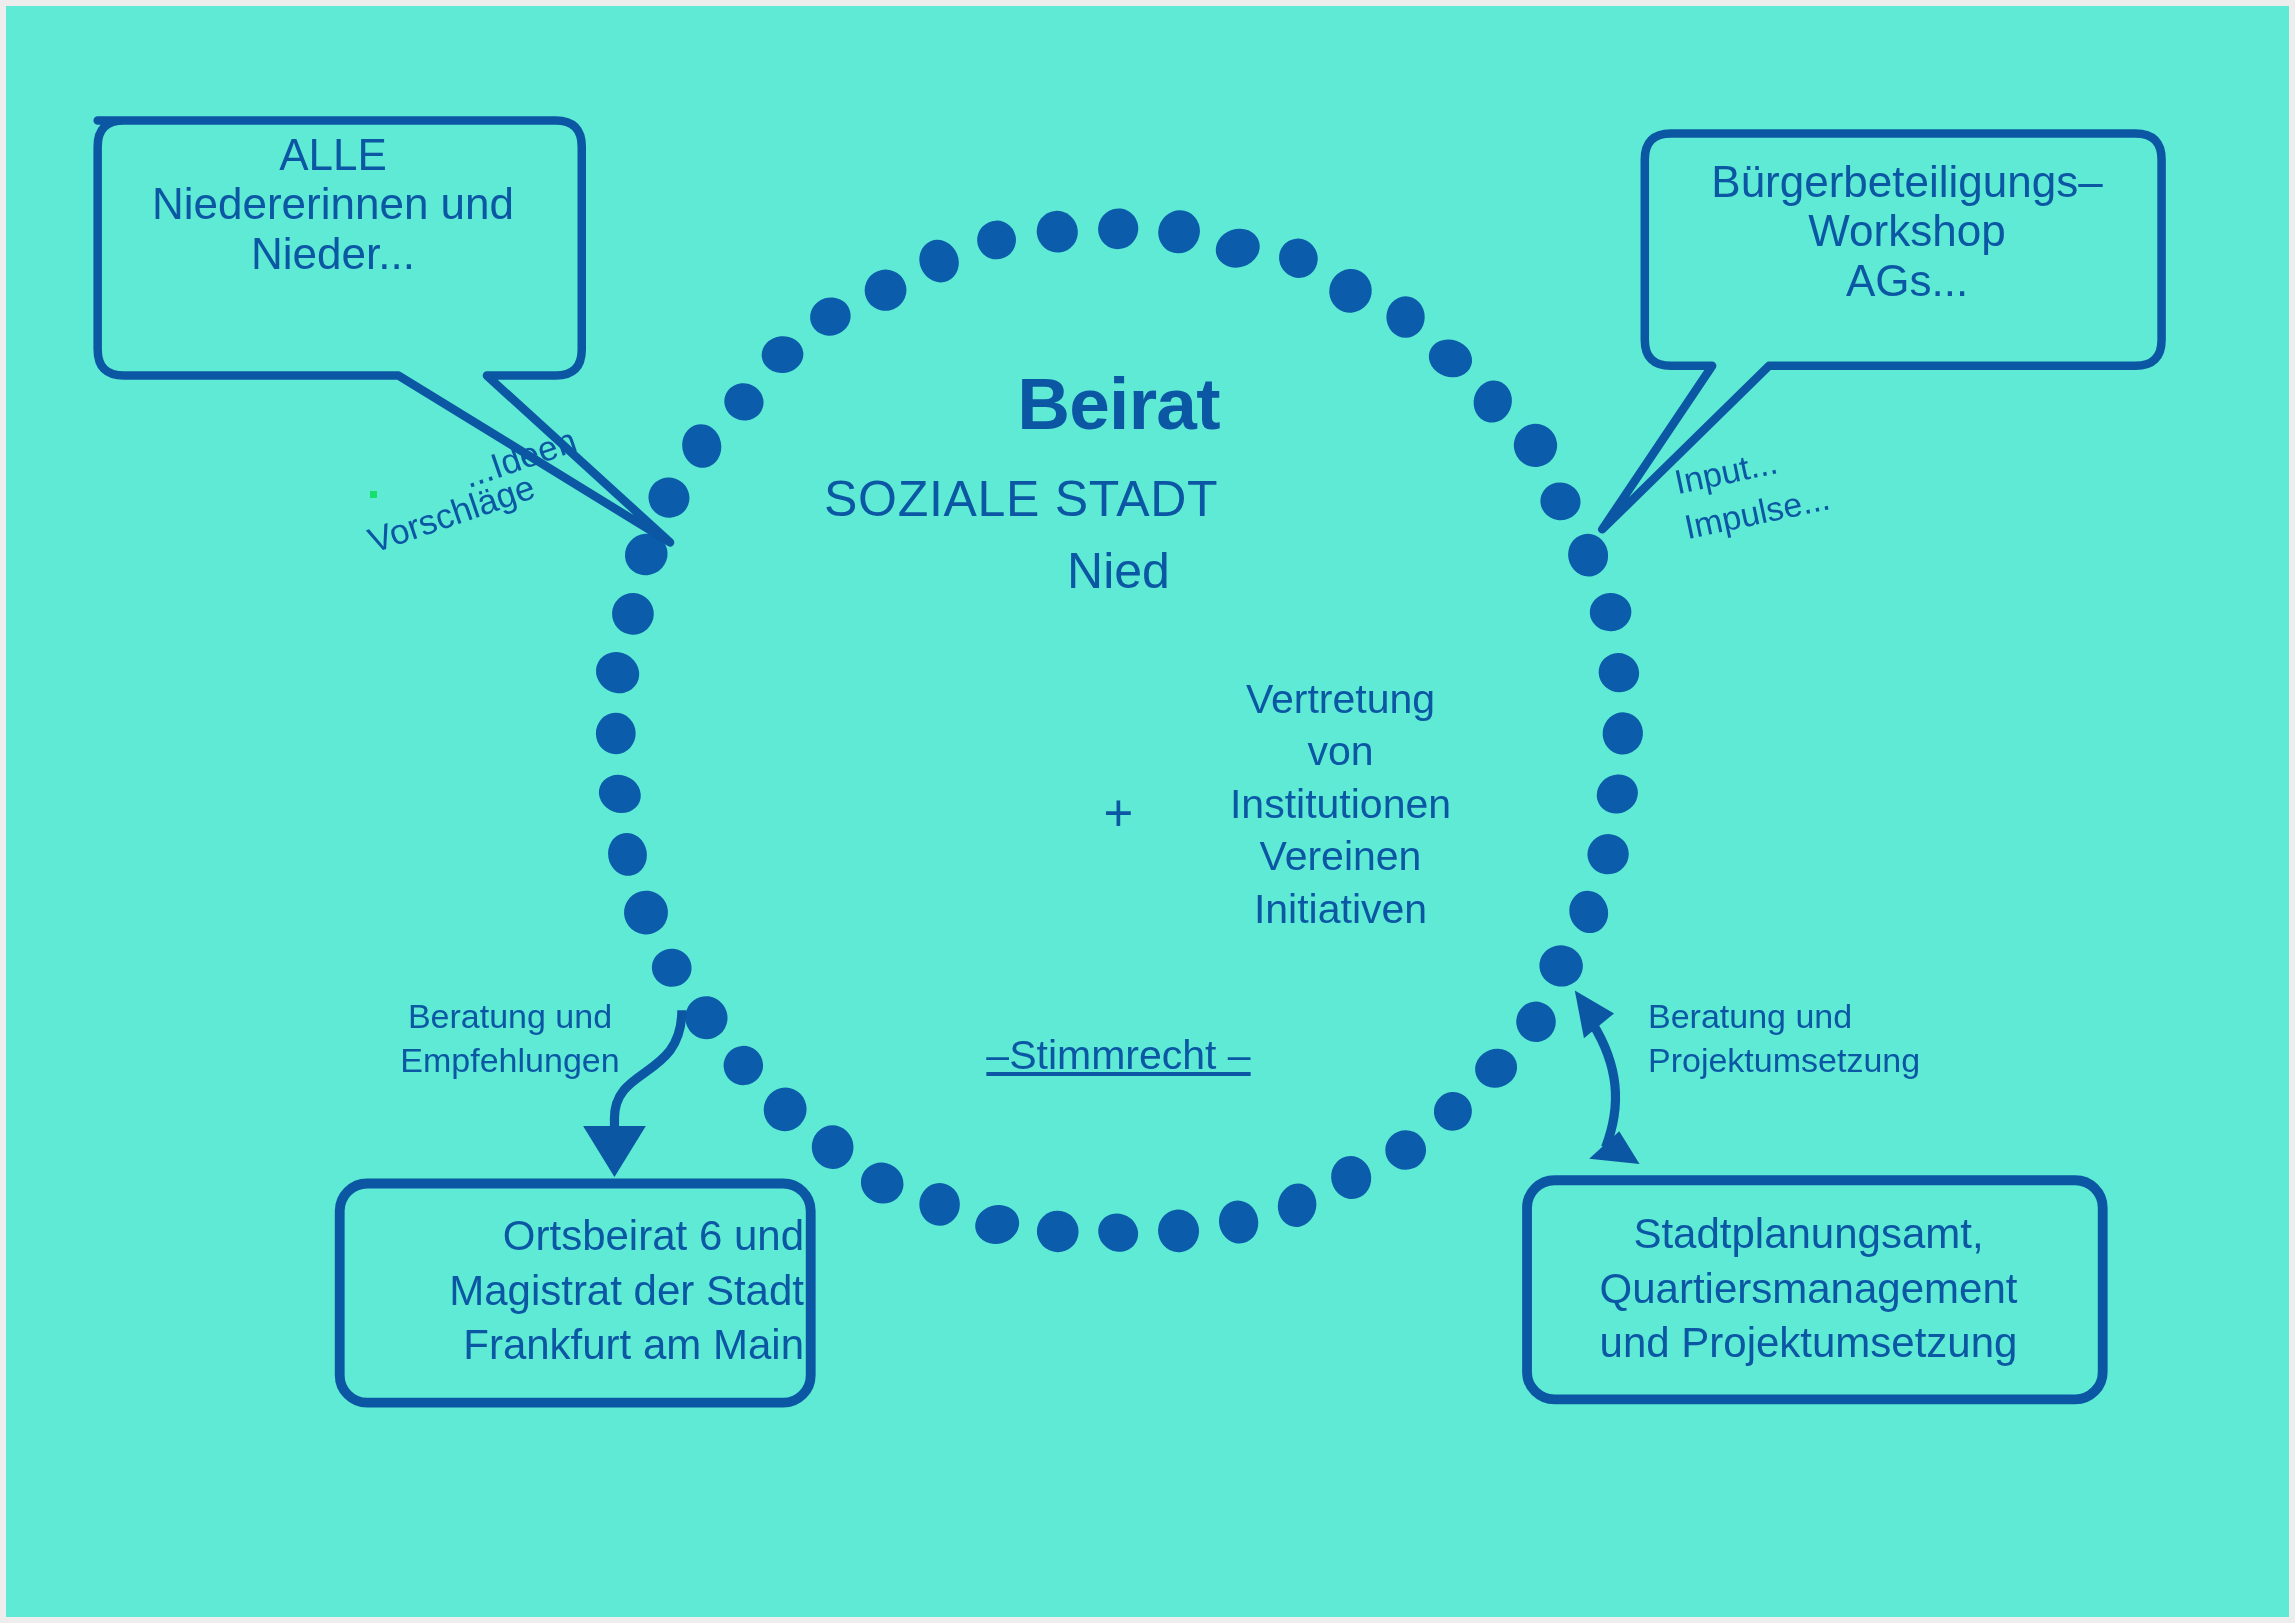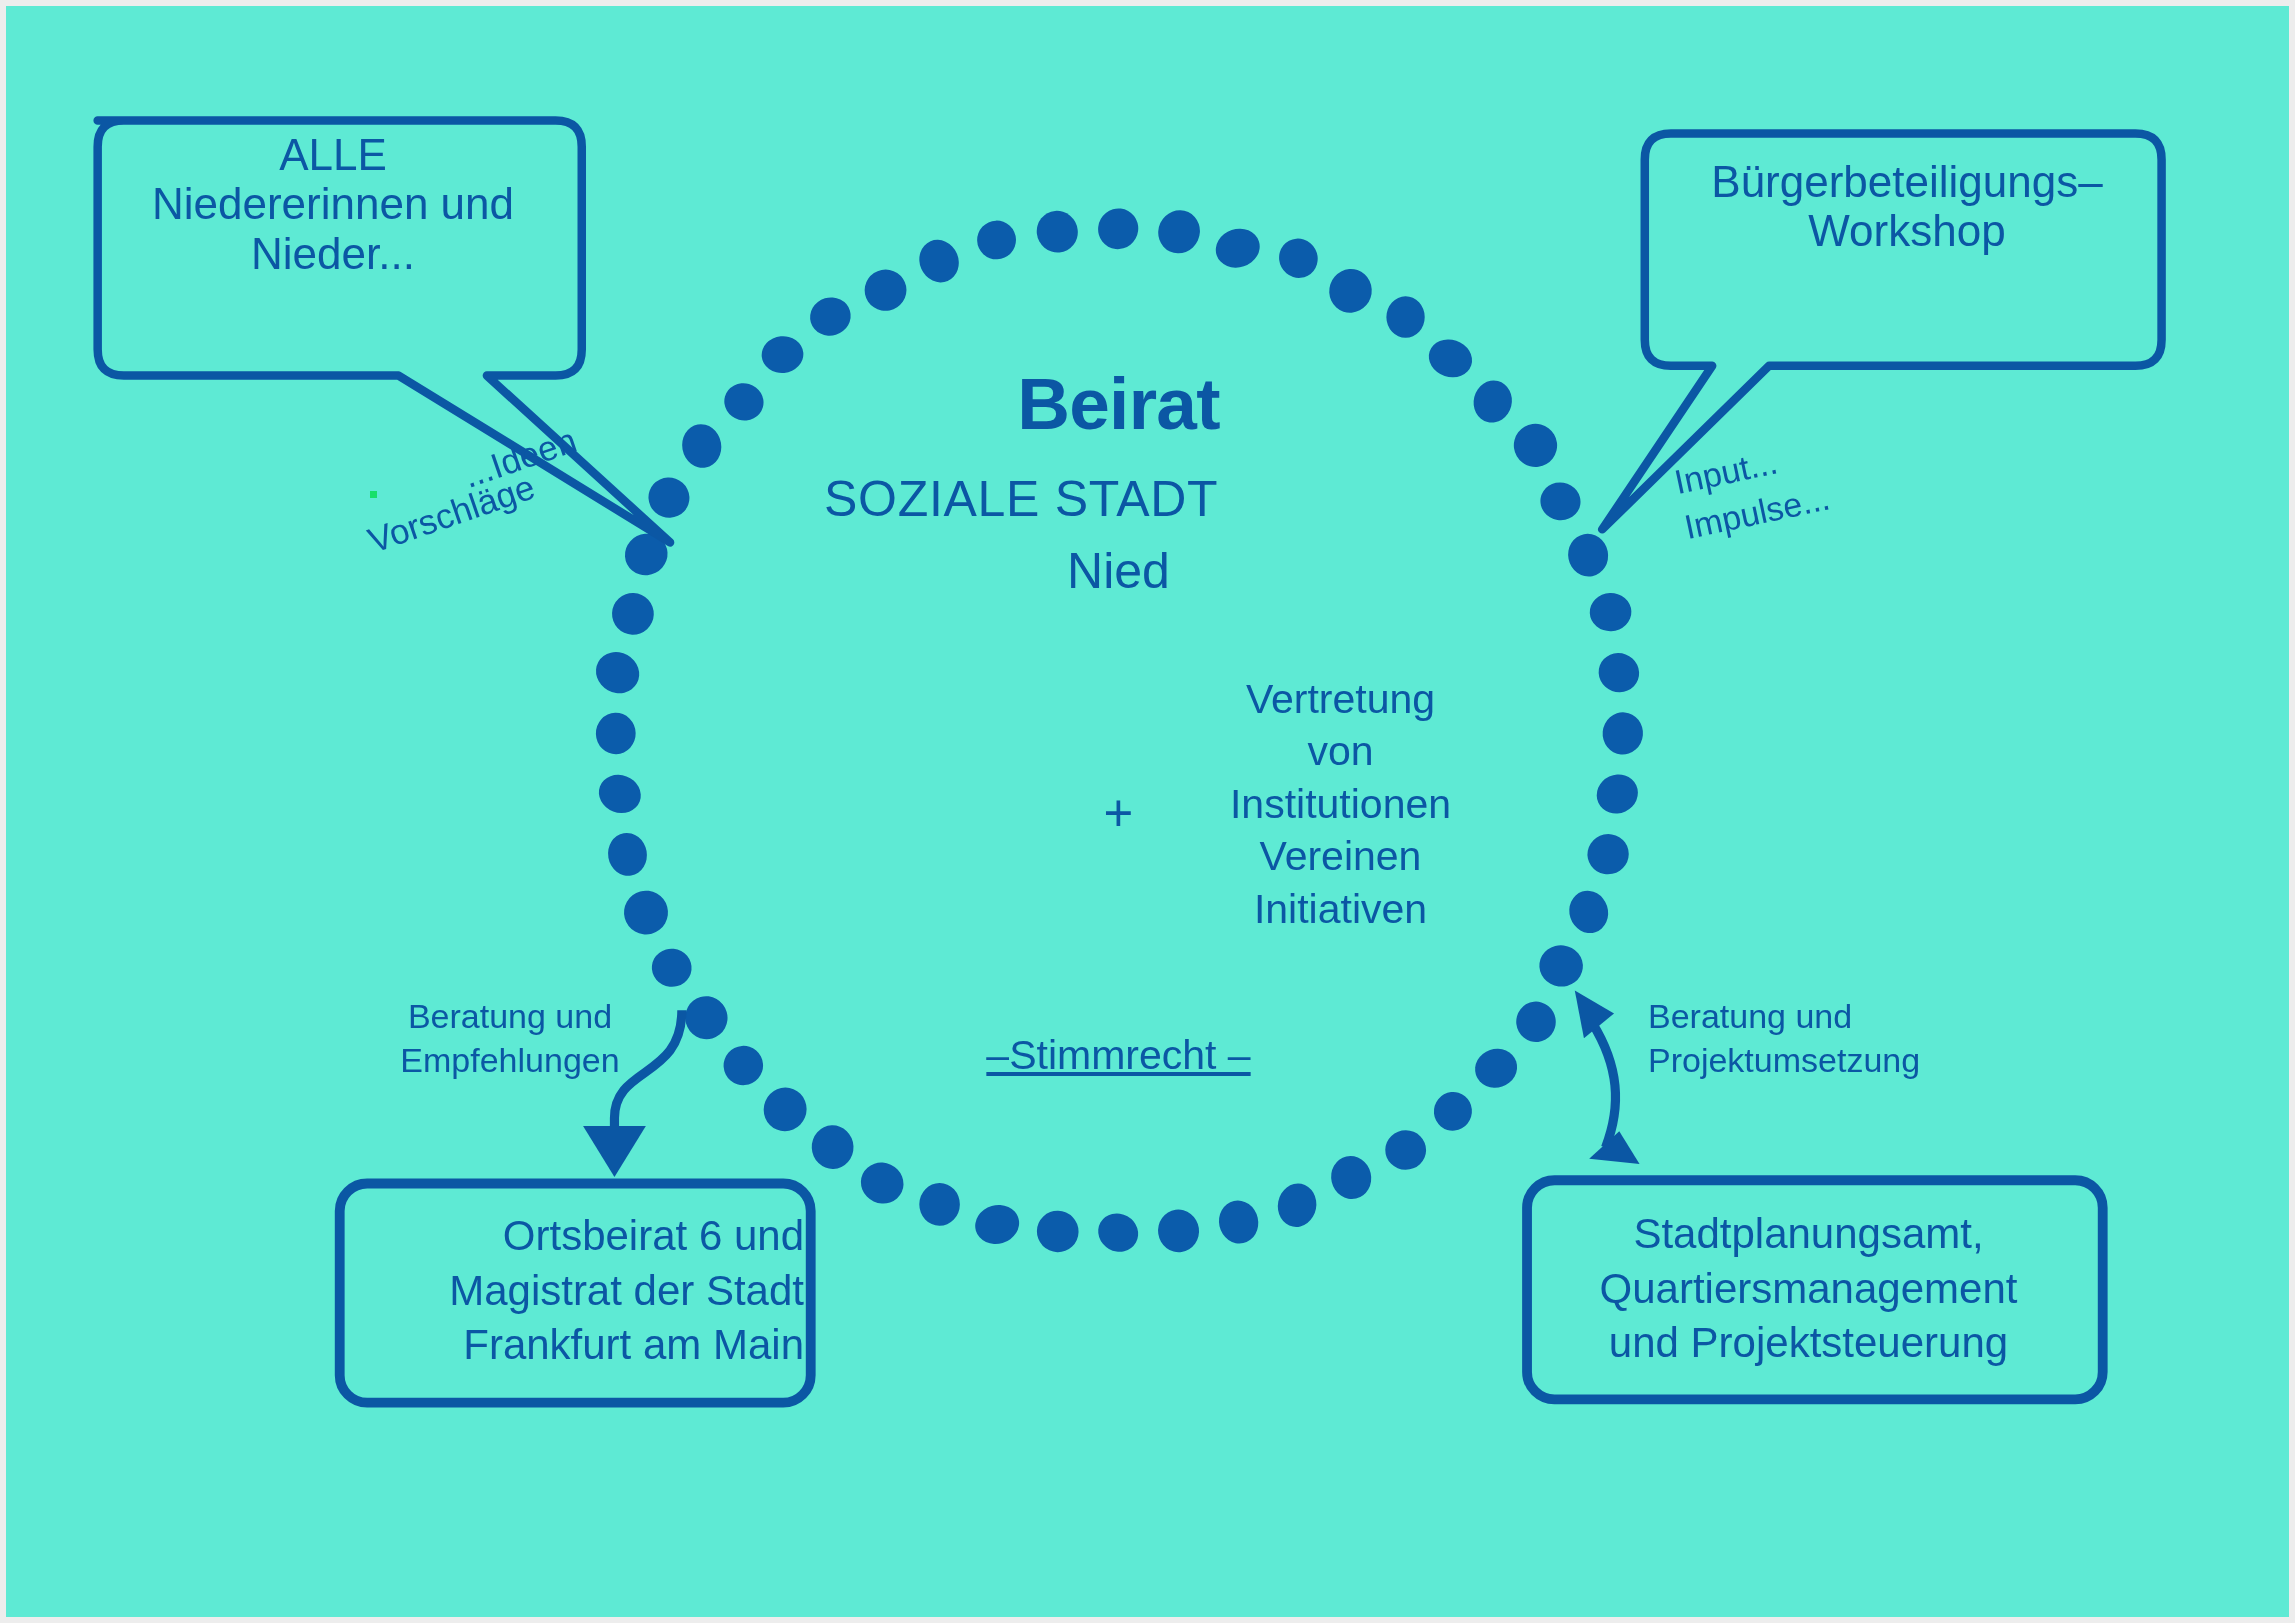--- a/index.html
+++ b/index.html
@@ -234,20 +234,21 @@
 
   <div class="txt" id="bubble-left-text">
     <span class="ln">ALLE</span>
     <span class="ln">Niedererinnen und</span>
     <span class="ln">Nieder...</span>
   </div>
 
   <div class="txt" id="bubble-right-text">
     <span class="ln">Bürgerbeteiligungs–</span>
     <span class="ln">Workshop</span>
+    <span class="ln">AGs...</span>
   </div>
 
   <div class="txt" id="circle-title">Beirat</div>
   <div class="txt" id="circle-sub1">SOZIALE STADT</div>
   <div class="txt" id="circle-sub2">Nied</div>
 
 
   <div class="txt" id="plus-sign">+</div>
 
   <div class="txt" id="col-right">
@@ -279,17 +280,17 @@
 
   <div class="txt" id="box-left-text">
     <span class="ln">Ortsbeirat 6 und</span>
     <span class="ln">Magistrat der Stadt</span>
     <span class="ln">Frankfurt am Main</span>
   </div>
 
   <div class="txt" id="box-right-text">
     <span class="ln">Stadtplanungsamt,</span>
     <span class="ln">Quartiersmanagement</span>
-    <span class="ln">und Projektsteuerung</span>
+    <span class="ln">und Projektumsetzung</span>
   </div>
 
 </div>
 
 
 </body></html>

